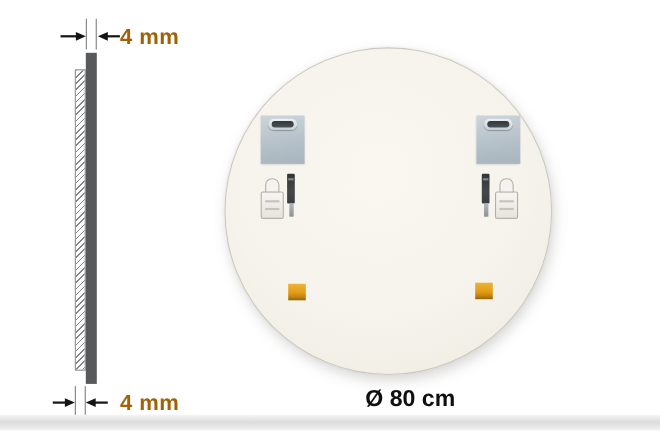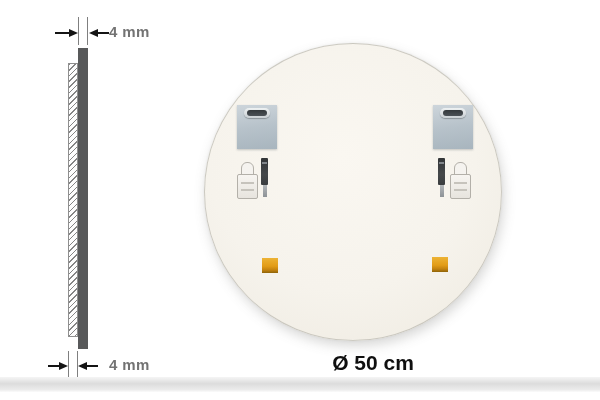--- a/index.html
+++ b/index.html
@@ -26,21 +26,21 @@
   .tail.br{left:85px;top:365px;width:13px;}
 
   .head{width:0;height:0;border-top:4px solid transparent;border-bottom:4px solid transparent;}
   .head.pt-right{border-left:9px solid var(--dimension-line,#141414);}
   .head.pt-left{border-right:9px solid var(--dimension-line,#141414);}
   .head.tl{left:69px;top:29px;}
   .head.tr{left:89px;top:29px;}
   .head.bl{left:59px;top:362px;}
   .head.br{left:78px;top:362px;}
 
-  .dim-label{color:#737373;font-weight:bold;font-size:15px;letter-spacing:.4px;white-space:nowrap;}
+  .dim-label{color:#a16207;font-weight:bold;font-size:20px;letter-spacing:.4px;white-space:nowrap;}
   .dim-label.top{left:109px;top:23px;}
   .dim-label.bottom{left:109px;top:356px;}
 
   
   .mirror{left:204px;top:43px;width:298px;height:298px;border-radius:50%;box-sizing:border-box;
     background:radial-gradient(circle at 46% 38%, #faf7f1 0%, var(--mirror-face,#f6f3ec) 55%, #f0ece3 88%, #ebe7dd 100%);
     border:1px solid rgba(170,168,158,.55);
     box-shadow:2px 5px 12px rgba(100,100,95,.25), 0 0 3px rgba(0,0,0,.05);}
 
   
@@ -144,17 +144,17 @@
     <div class="dome"></div>
     <div class="a-body">
       <div class="a-line l1"></div>
       <div class="a-line l2"></div>
     </div>
   </div>
 
   <div class="pad d-left"></div>
   <div class="pad d-right"></div>
 
-  <div class="dia-label">Ø 50 cm</div>
+  <div class="dia-label">Ø 80 cm</div>
 
   <div class="floor-band"></div>
 
 </div>
 
 </body></html>

